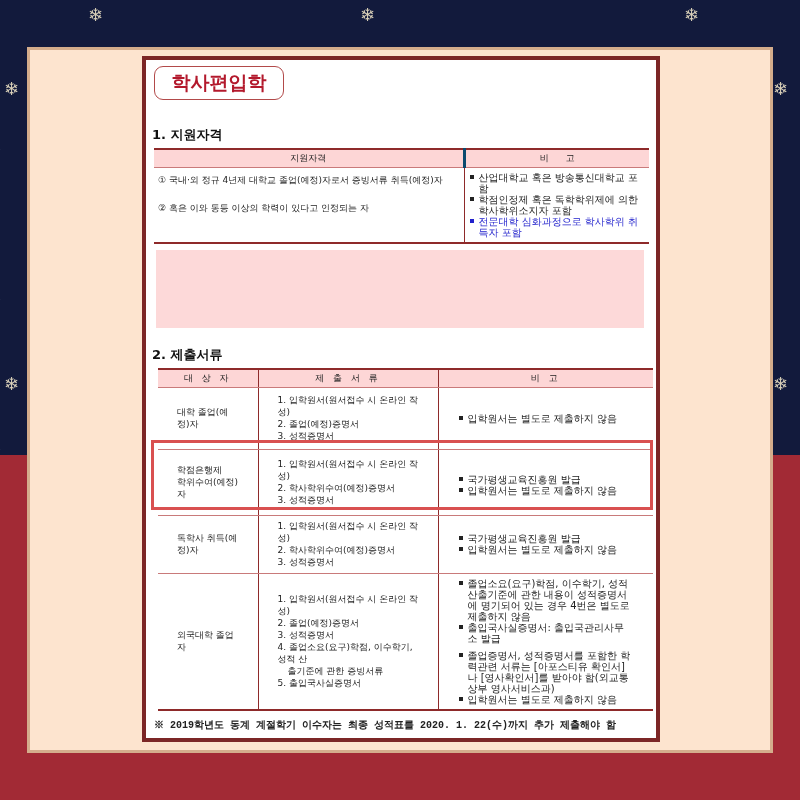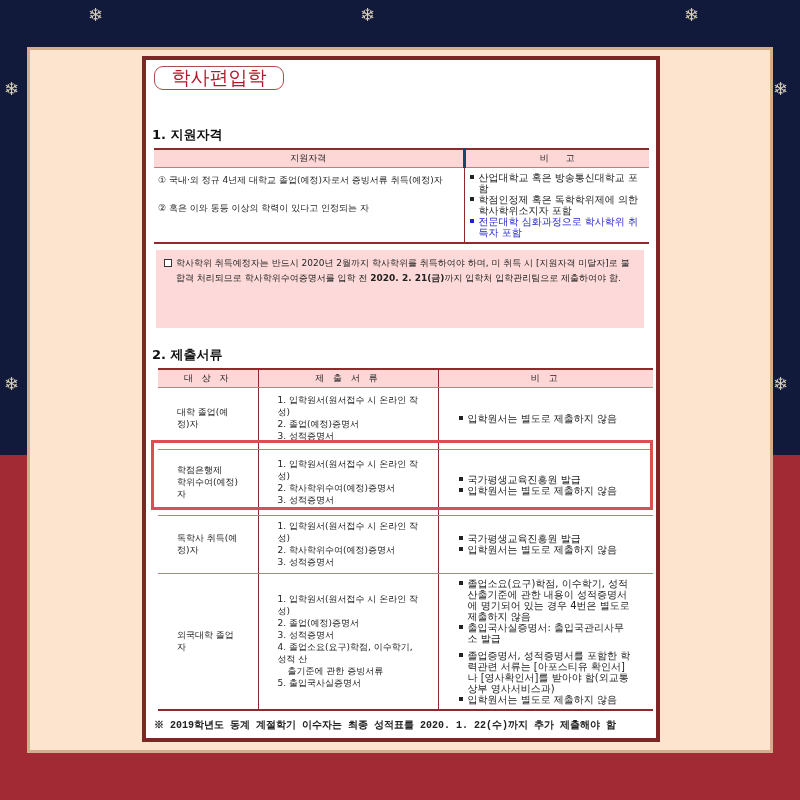--- a/index.html
+++ b/index.html
@@ -24,24 +24,24 @@
     position: absolute; left: 27px; top: 47px; width: 746px; height: 706px;
     background: #fde4cf;
     border: 3px solid #d4ad8c;
   }
   .doc {
     position: absolute; left: 142px; top: 56px; width: 518px; height: 686px;
     background: #ffffff;
     border: 4px solid #7c2626;
   }
   .title-box {
-    position: absolute; left: 8px; top: 6px; width: 130px; height: 24px;
+    position: absolute; left: 8px; top: 6px; width: 130px; height: 34px;
     border: 1.5px solid #b24a4a; border-radius: 9px;
     display: flex; align-items: center; justify-content: center;
-    color: #b3192c; font-weight: normal; font-size: 19px;
+    color: #b3192c; font-weight: bold; font-size: 19px;
   }
   .section-title {
     position: absolute; left: 6px; font-size: 13px; font-weight: bold; color: #111;
   }
   table { border-collapse: collapse; position: absolute; font-size: 9px; color: #222; }
   .t1 { left: 8px; top: 88px; width: 495px; }
   .t1 th {
     background: #fdd6d6; font-weight: normal; height: 18px;
     border-top: 2px solid #8e2a2a; border-bottom: 1px solid #c97a7a;
   }
@@ -119,24 +119,20 @@
           <li>산업대학교 혹은 방송통신대학교 포함</li>
           <li>학점인정제 혹은 독학학위제에 의한 학사학위소지자 포함</li>
           <li class="blue">전문대학 심화과정으로 학사학위 취득자 포함</li>
         </ul>
       </td>
     </tr>
   </tbody>
     </table>
 
   <div class="note-box">
-    <div class="note-item">
-      <span class="cb"></span>
-      <span>학사학위 취득예정자는 반드시 2020년 2월까지 학사학위를 취득하여야 하며, 미 취득 시 [지원자격 미달자]로 불합격 처리되므로 학사학위수여증명서를 입학 전 </span><b>2020. 2. 21(금)</b><span>까지 입학처 입학관리팀으로 제출하여야 함.</span>
-    </div>
   </div>
 
   <div class="section-title" style="top:286px">2. 제출서류</div>
 
   <table class="t2">
     <tbody>
         <tr>
       <th class="col1">대 상 자</th>
       <th class="col2">제 출 서 류</th>
       <th>비   고</th>

